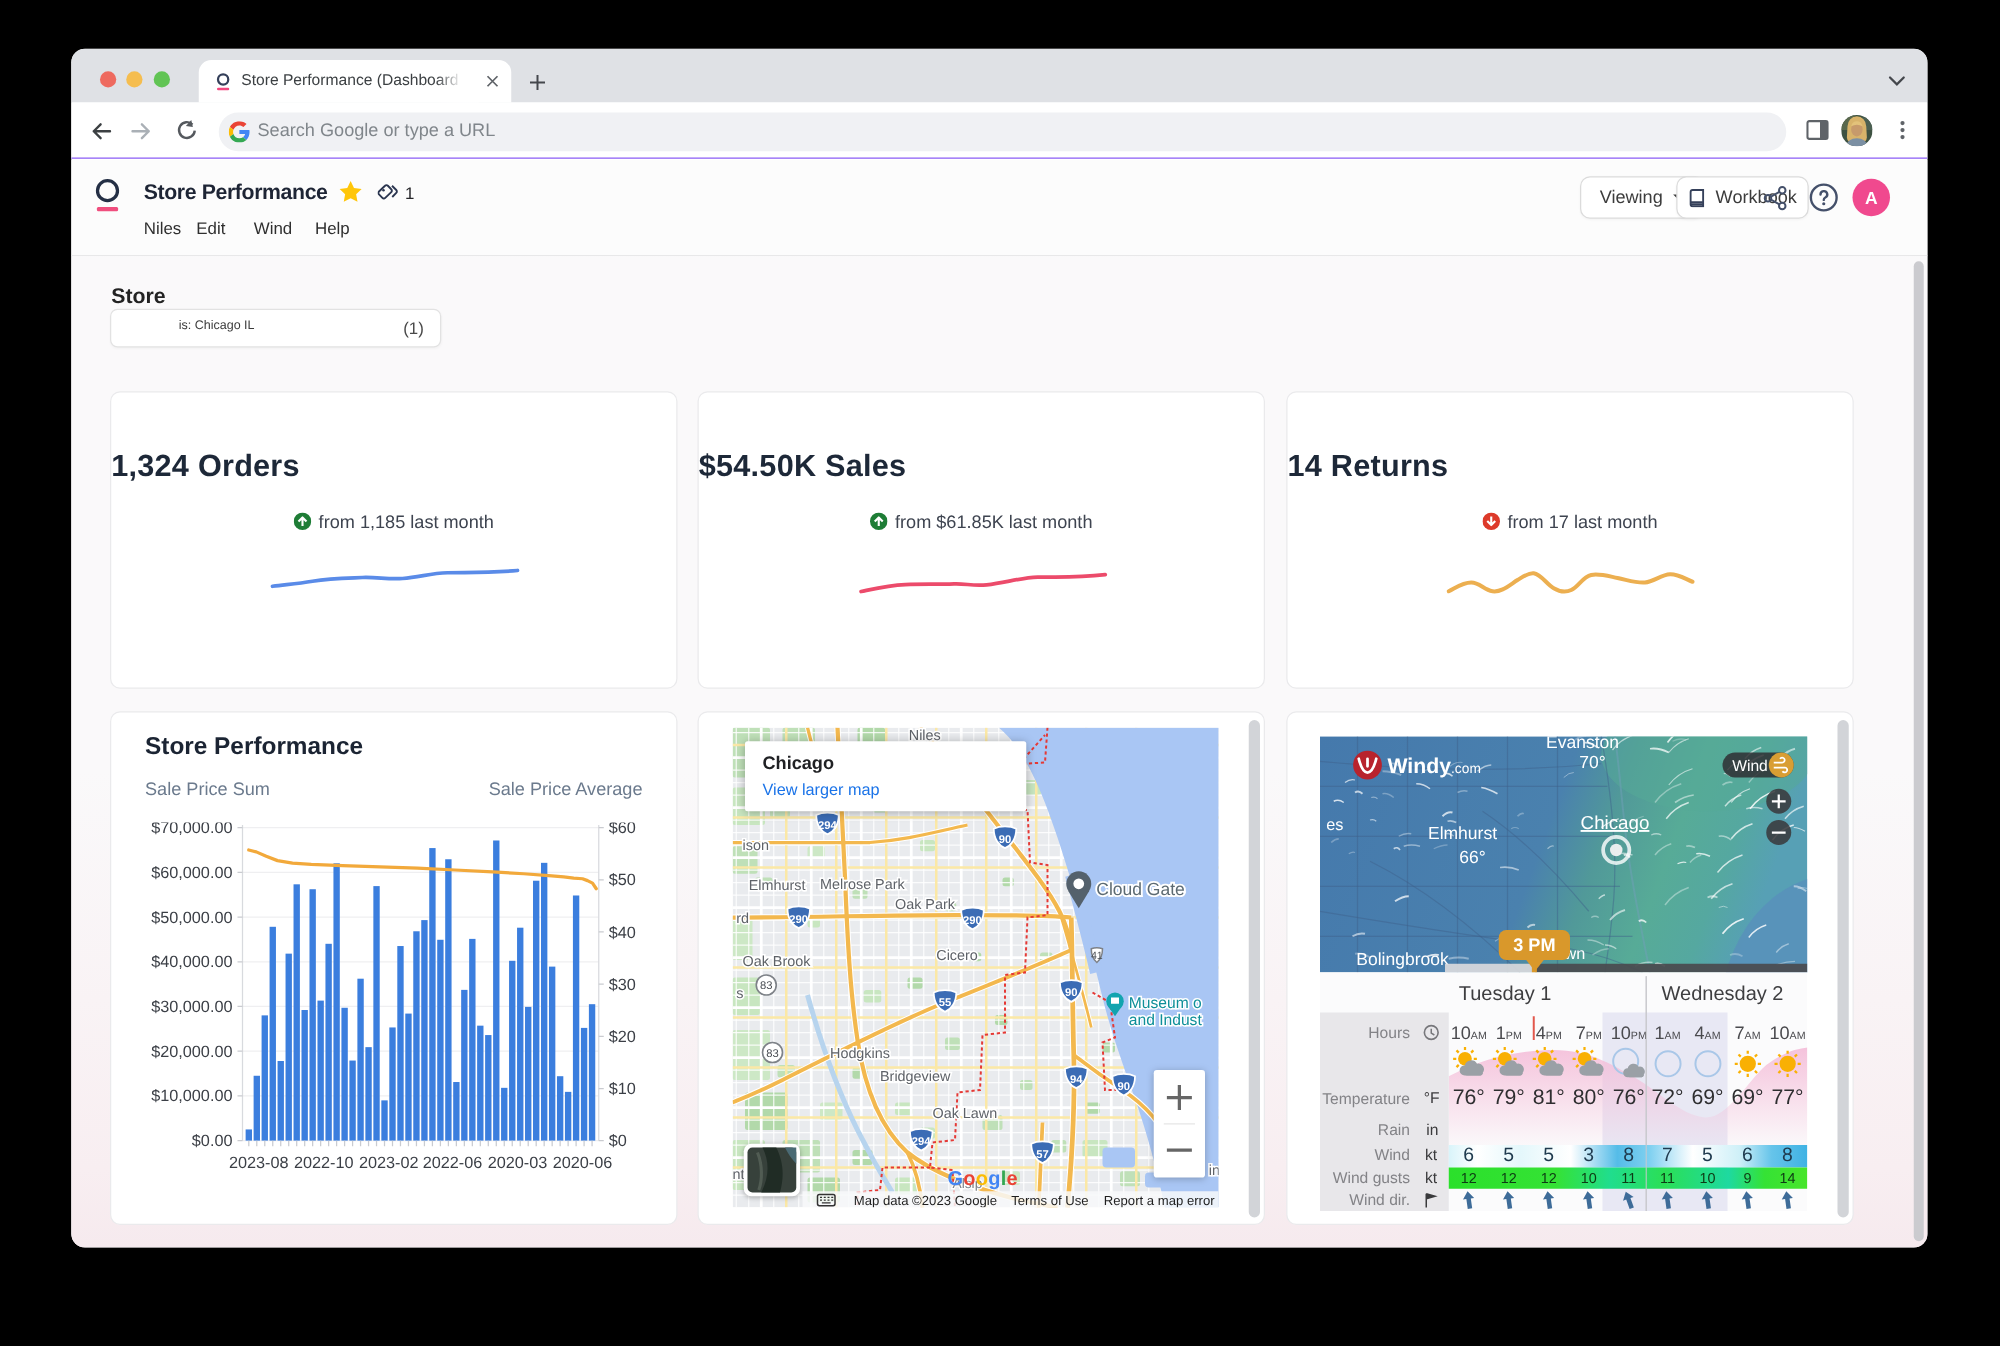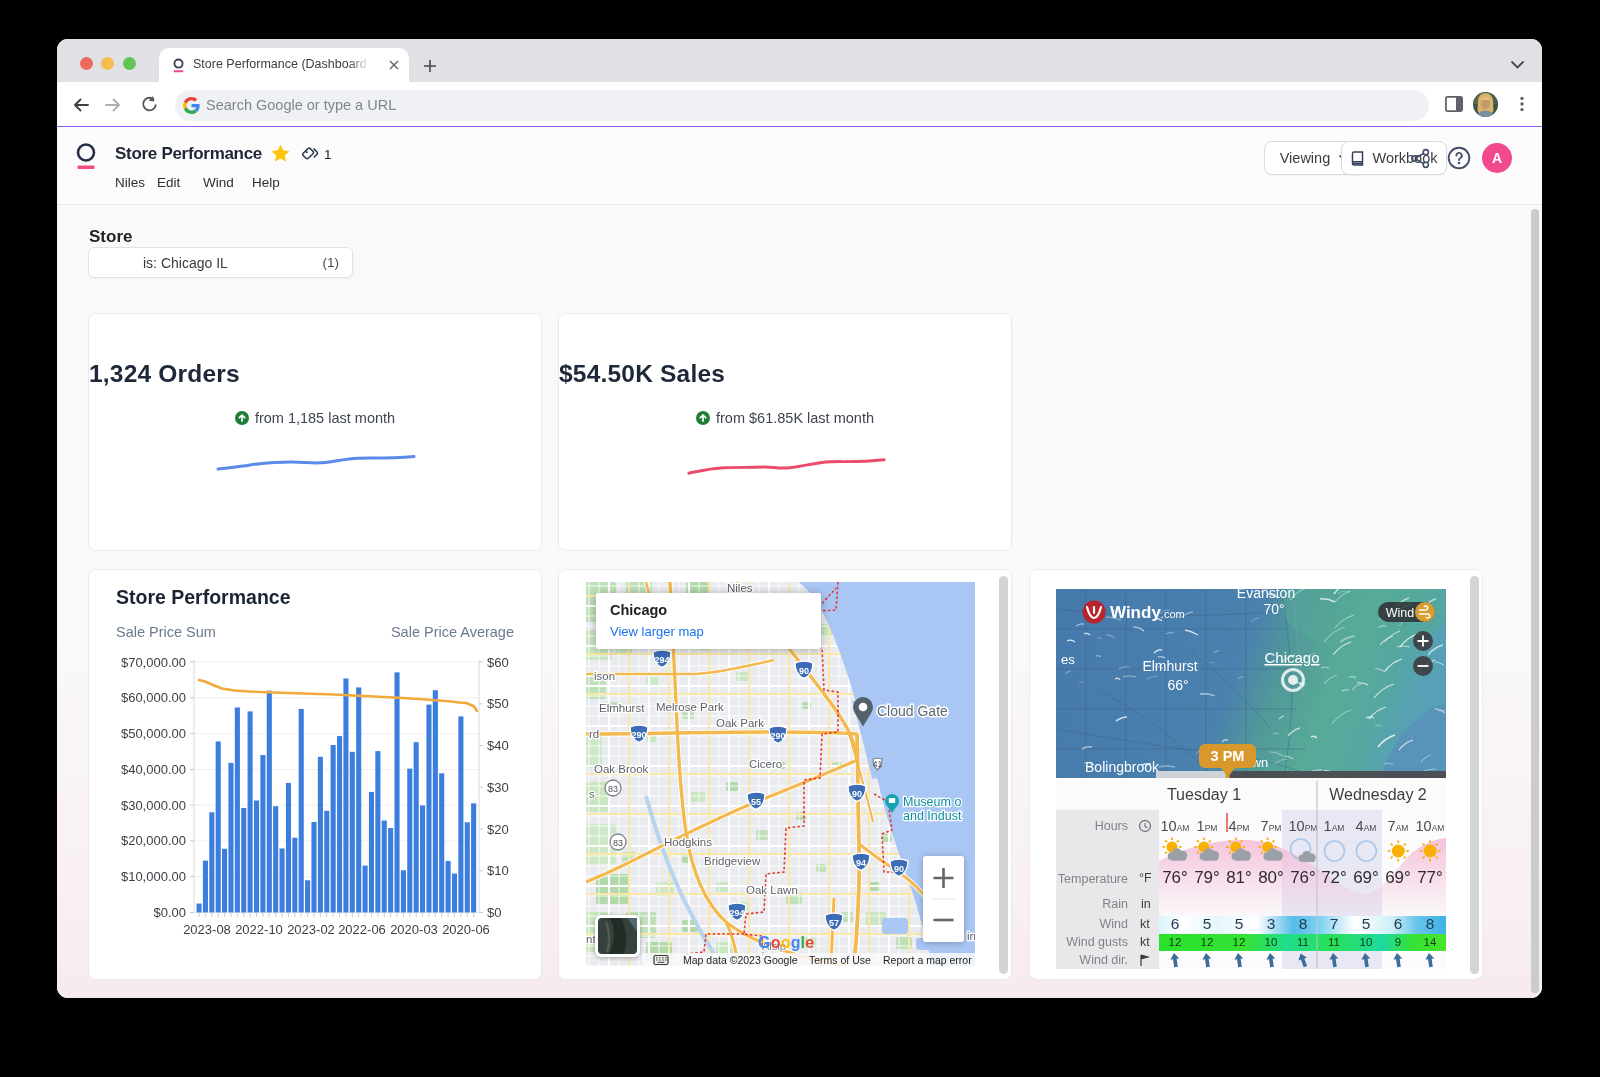--- a/index.html
+++ b/index.html
@@ -19,21 +19,21 @@
 .appheader { position:absolute; left:0; top:89px; width:100%; height:77px; background:#FCFCFC; border-bottom:1px solid #E8E8E9; }
 .apptitle { position:absolute; left:58px; top:16px; font-size:17px; font-weight:700; color:#1E2535; letter-spacing:-0.3px; }
 .menu { position:absolute; top:47px; font-size:13.5px; color:#2F2F2F; }
 .btn { position:absolute; top:13px; height:34px; background:#fff; border:1px solid #DBDBDB; border-radius:8px; font-size:14.5px; color:#3C3C3C; display:flex; align-items:center; justify-content:center; box-shadow:0 1px 2px rgba(0,0,0,0.04); }
 .avatarA { position:absolute; left:1425px; top:15px; width:30px; height:30px; border-radius:50%; background:#F0498E; color:#fff; font-size:14px; font-weight:700; display:flex; align-items:center; justify-content:center; }
 
 .content { position:absolute; left:0; top:166px; width:100%; height:793px;
   background:linear-gradient(180deg, #FAF9FA 0%, #FAF9FA 52%, #F9F3F5 75%, #F8EEF1 92%, #F6EAEE 100%); }
 .storelabel { position:absolute; left:32px; top:22px; font-size:17px; font-weight:700; color:#232323; }
 .filterbox { position:absolute; left:31px; top:42px; width:265px; height:31px; background:#fff; border:1px solid #E2E2E2; border-radius:6px; box-shadow:0 1px 2px rgba(0,0,0,0.03); }
-.filterbox .t1 { position:absolute; left:14px; top:7px; font-size:14px; color:#3A3A3A;padding-left:40px; }
+.filterbox .t1 { position:absolute; left:14px; top:7px; font-size:10px; color:#3A3A3A;padding-left:40px; }
 .filterbox .t2 { position:absolute; right:13px; top:7px; font-size:13.5px; color:#4A4A4A; }
 .card { position:absolute; background:#fff; border:1px solid #EAEAEC; border-radius:8px; }
 .kpi { top:108px; width:454px; height:238px; }
 .kpinum { position:absolute; width:100%; top:46px; text-align:left; font-size:24.5px; font-weight:700; color:#1D2838; letter-spacing:0.2px; }
 .kpisub { position:absolute; width:100%; top:96px; text-align:center; font-size:14.5px; color:#3E4450; }
 .row2 { top:364px; width:454px; height:411px; }
 .charttitle { position:absolute; left:27px; top:16px; font-size:19.5px; font-weight:600; color:#1B2433; }
 .axname { position:absolute; top:54px; font-size:14.5px; color:#6B7A8D; }
 .scrollthumb { position:absolute; width:9px; border-radius:5px; background:#D2D4D8; }
 .winscroll { position:absolute; right:3px; top:170px; width:8px; height:784px; border-radius:5px; background:#CBCBCF; }
@@ -175,20 +175,30 @@
       </svg>
     </div>
     <div class="card kpi" style="left:501px;">
       <div class="kpinum">$54.50K Sales</div>
       <div class="kpisub"><svg style="vertical-align:-2px;margin-right:6px;" width="14" height="14" viewBox="0 0 14 14">
             <circle cx="7" cy="7" r="7" fill="#1E7D36"></circle>
             <path d="M7 10.8 V4.4 M3.8 7.2 L7 4 L10.2 7.2" fill="none" stroke="#fff" stroke-width="1.7" stroke-linejoin="round"></path>
           </svg>from $61.85K last month</div>
       <svg class="abs" style="left:128px;top:133px;" width="200" height="32" viewBox="0 0 215 32">
         <path d="M2 27 C 16 24, 26 21.5, 40 21 C 56 20.4, 68 21, 82 20.4 C 92 20, 98 22.4, 110 21.2 C 126 19.6, 138 15.2, 154 14.6 C 170 14.2, 186 15.4, 212 12.4" fill="none" stroke="#EC4B6B" stroke-width="3.2" stroke-linecap="round"></path>
+      </svg>
+    </div>
+    <div class="card kpi" style="left:972px;">
+      <div class="kpinum">14 Returns</div>
+      <div class="kpisub"><svg style="vertical-align:-2px;margin-right:6px;" width="14" height="14" viewBox="0 0 14 14">
+            <circle cx="7" cy="7" r="7" fill="#DD3A2A"></circle>
+            <path d="M7 3.2 V9.6 M3.8 6.8 L7 10 L10.2 6.8" fill="none" stroke="#fff" stroke-width="1.7" stroke-linejoin="round"></path>
+          </svg>from 17 last month</div>
+      <svg class="abs" style="left:127px;top:131px;" width="200" height="36" viewBox="0 0 200 36">
+        <path d="M2 28 C 8 25, 13 21, 20 21 C 27 21, 30 27, 37 28 C 44 29, 50 23.5, 57 19 C 62 16, 66 13, 70 13.6 C 76 14.6, 80 22, 86 25.6 C 90 28, 95 29.4, 100 27 C 106 24.2, 109 16.6, 116 15 C 122 13.6, 130 16, 137 17.4 C 145 19, 152 21.6, 159 21 C 166 20.4, 172 14.8, 179 14.4 C 186 14.2, 192 18.6, 197 20.4" fill="none" stroke="#ECAF50" stroke-width="3.2" stroke-linecap="round"></path>
       </svg>
     </div>
 
     <div class="card row2" style="left:31px;">
       <div class="charttitle">Store Performance</div>
       <div class="axname" style="left:27px;">Sale Price Sum</div>
       <div class="axname" style="right:27px;">Sale Price Average</div>
       <svg class="abs" style="left:0px;top:88px;" width="454" height="300" viewBox="0 0 454 300" id="barchart">
 <line x1="105" y1="4.0" x2="390" y2="4.0" stroke="#EFEFF1" stroke-width="1"></line>
 <line x1="105" y1="39.8" x2="390" y2="39.8" stroke="#EFEFF1" stroke-width="1"></line>

